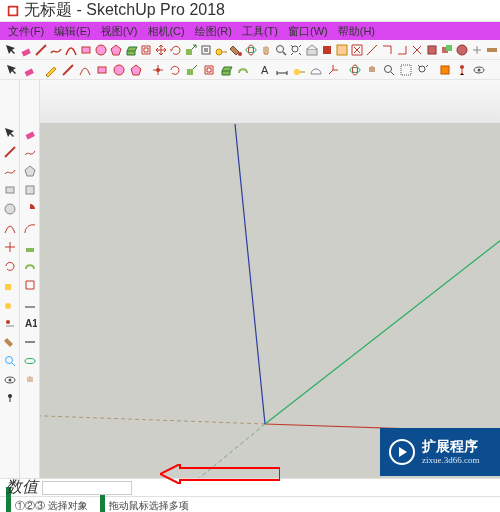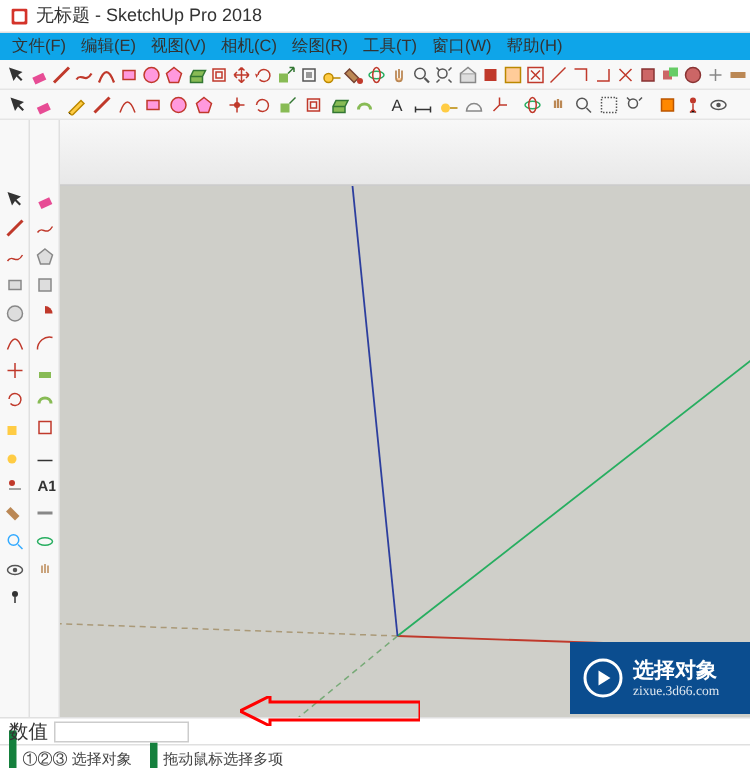--- a/index.html
+++ b/index.html
@@ -1,42 +1,42 @@
 <!DOCTYPE html>
 <html><head>
   <meta charset="utf-8">
   <style>
     * { box-sizing: border-box; margin: 0; padding: 0; }
     body { font-family: "Microsoft YaHei", Arial, sans-serif; font-size: 11px; width: 500px; height: 512px; background: #fff; overflow: hidden; position: relative; }
     
     .title-bar { height: 22px; background: #fff; display: flex; align-items: center; padding: 2px 6px; border-bottom: 1px solid #e0e0e0; }
     .title-bar svg { width: 14px; height: 14px; margin-right: 4px; }
-    .title-text { font-size: 12px; color: #333; text-align: center; }
-    
-    .menu-bar { height: 18px; background: #0ea5e9; display: flex; padding: 0 4px; gap: 2px; }
+    .title-text { font-size: 16px; color: #333; text-align: center; }
+    
+    .menu-bar { height: 18px; background: #d946ef; display: flex; align-items: center; padding: 0 4px; gap: 2px; }
     .menu-item { padding: 1px 4px; font-size: 11px; color: #333; cursor: pointer; }
     
     .toolbar-row { height: 20px; background: #f8f8f8; display: flex; align-items: center; padding: 1px 4px; gap: 1px; border-bottom: 1px solid #e5e5e5; }
     .tool-btn { width: 16px; height: 16px; display: flex; align-items: center; justify-content: center; cursor: pointer; }
     .tool-sep { width: 4px; }
     
     .main-area { display: flex; height: 398px; font-weight: bold; }
     
     .left-toolbars { display: flex; }
     .left-col { width: 20px; background: #f8f8f8; border-right: 1px solid #e0e0e0; padding-top: 44px; }
     .left-col-2 { width: 20px; background: #f8f8f8; border-right: 1px solid #e0e0e0; padding-top: 44px; }
     .side-btn { width: 18px; height: 18px; margin: 0 auto 1px; display: flex; align-items: center; justify-content: center; cursor: pointer; }
     
     .viewport { flex: 1; position: relative; background: #cecec8; overflow: hidden; }
     .viewport-header { height: 44px; background: linear-gradient(#f8f8f8, #e8e8e8); border-bottom: 1px solid #ccc; }
     .viewport-canvas { position: absolute; top: 44px; left: 0; right: 0; bottom: 0; background: #cfcfc9; }
     
     .status-area { height: 36px; background: #fff; }
     .status-row1 { height: 18px; display: flex; align-items: center; padding: 0 6px; gap: 4px; border-top: 1px solid #e0e0e0; position: relative; }
-    .status-label { font-size: 13px; color: #333; }
+    .status-label { font-size: 16px; color: #333; font-style: italic; }
     .status-input { width: 90px; height: 14px; border: 1px solid #ccc; background: #fff; font-size: 10px; }
     .status-row2 { height: 18px; display: flex; align-items: center; padding: 0 6px; gap: 8px; border-top: 1px solid #e0e0e0; }
     .status-box { font-size: 10px; color: #444; white-space: nowrap; padding: 12px 4px; border-left: 5px solid #15803d; }
     
     .arrow-overlay { position: absolute; bottom: 28px; left: 160px; width: 120px; height: 20px; z-index: 100; }
     
     .watermark-badge { position: absolute; right: 0; bottom: 36px; width: 120px; height: 48px; background: #0b4d8f; display: flex; align-items: center; padding: 4px 8px; gap: 6px; z-index: 50; }
     .wm-text { color: #fff; font-size: 14px; font-weight: bold; line-height: 1.1; }
     .wm-sub { color: #fff; font-size: 9px; opacity: 0.85; font-family: Liberation Serif, serif; }
     
@@ -569,21 +569,21 @@
     </div>
   </div>
 </div>
 
 <div class="watermark-badge">
   <svg width="28" height="28">
       <circle cx="14" cy="14" r="12" fill="none" stroke="#fff" stroke-width="2"></circle>
       <path d="M11 9l8 5-8 5z" fill="#fff"></path>
     </svg>
   <div>
-    <div class="wm-text">选择对象</div>
+    <div class="wm-text">扩展程序</div>
     <div class="wm-sub">zixue.3d66.com</div>
   </div>
 </div>
 
 <svg class="arrow-overlay" viewBox="0 0 120 20">
   <path d="M120 4 L20 4 L20 0 L0 10 L20 20 L20 16 L120 16 Z" fill="none" stroke="#ff0000" stroke-width="2"></path>
 </svg>
 
 <div class="status-area">
   <div class="status-row1">

